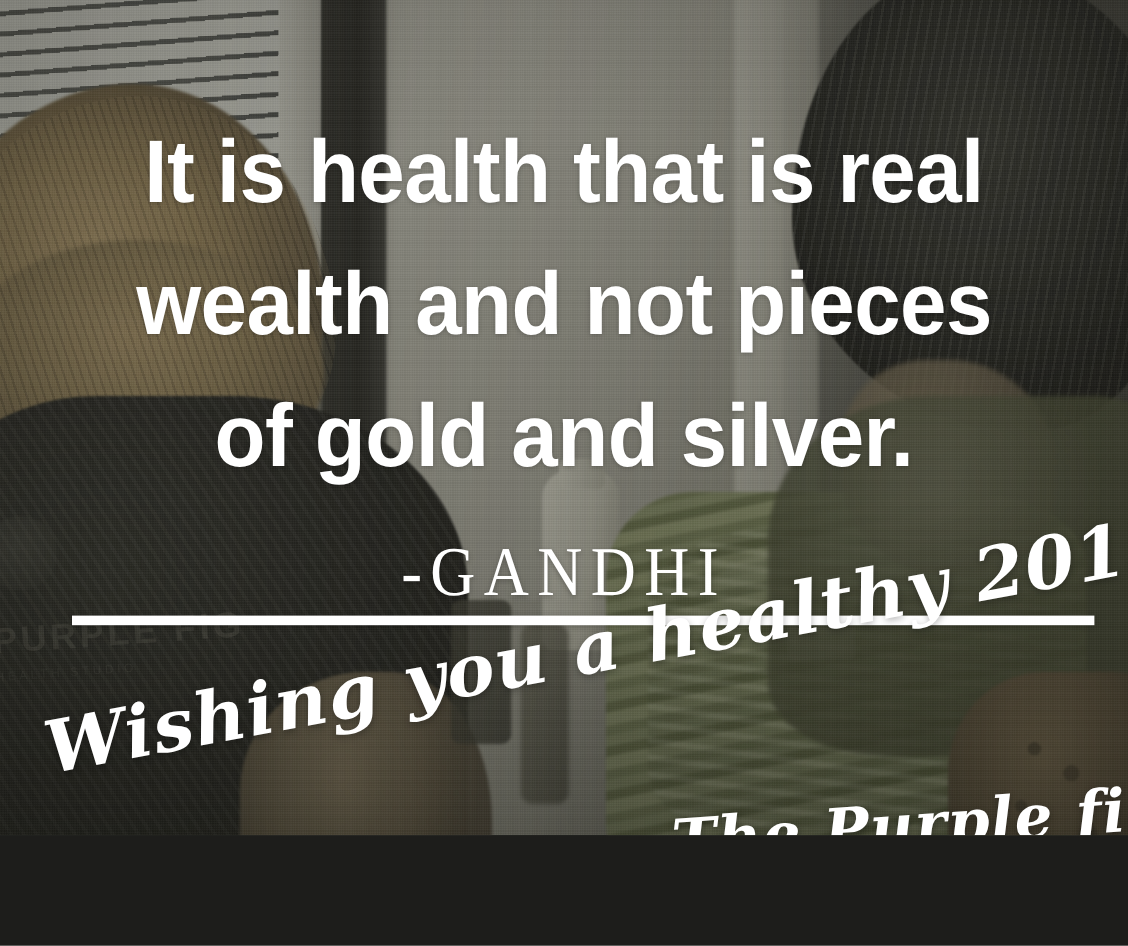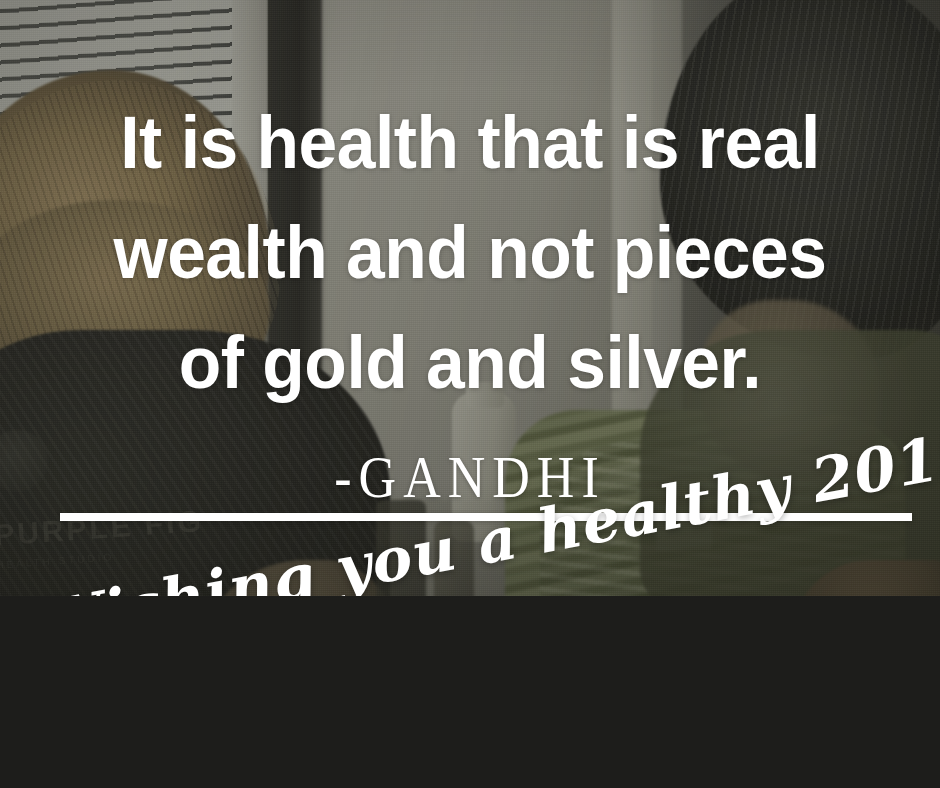--- a/index.html
+++ b/index.html
@@ -7,21 +7,21 @@
     padding: 0;
     background: #1d1d1b;
   }
   body {
     font-family: "Liberation Sans", sans-serif;
   }
 
   #poster {
     position: relative;
     width: 940px;
-    height: 596px;
+    height: 696px;
     overflow: hidden;
     background: #6d6f68;
   }
 
   
   .photo {
     position: absolute;
     inset: 0;
     overflow: hidden;
   }

